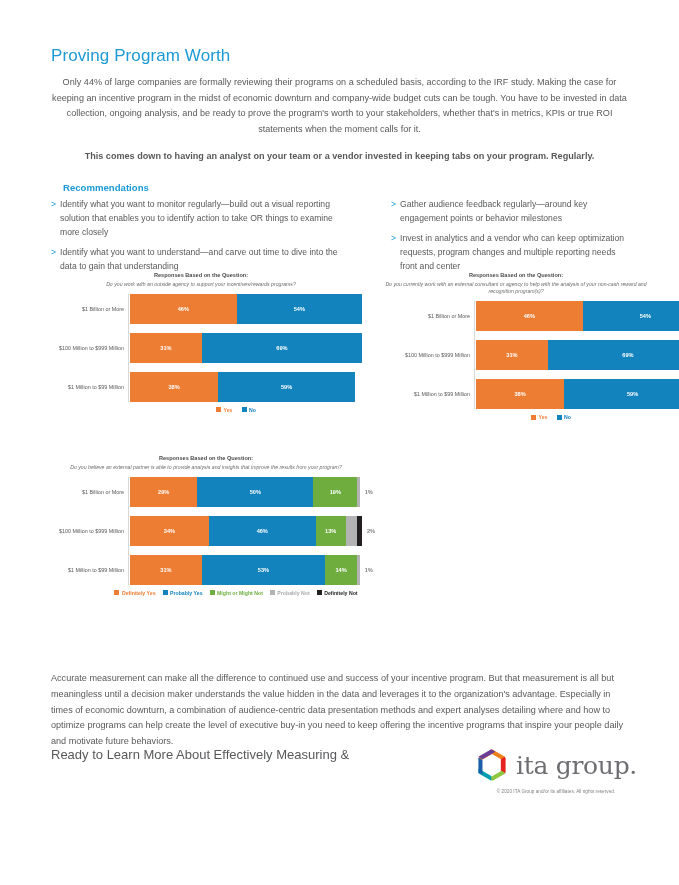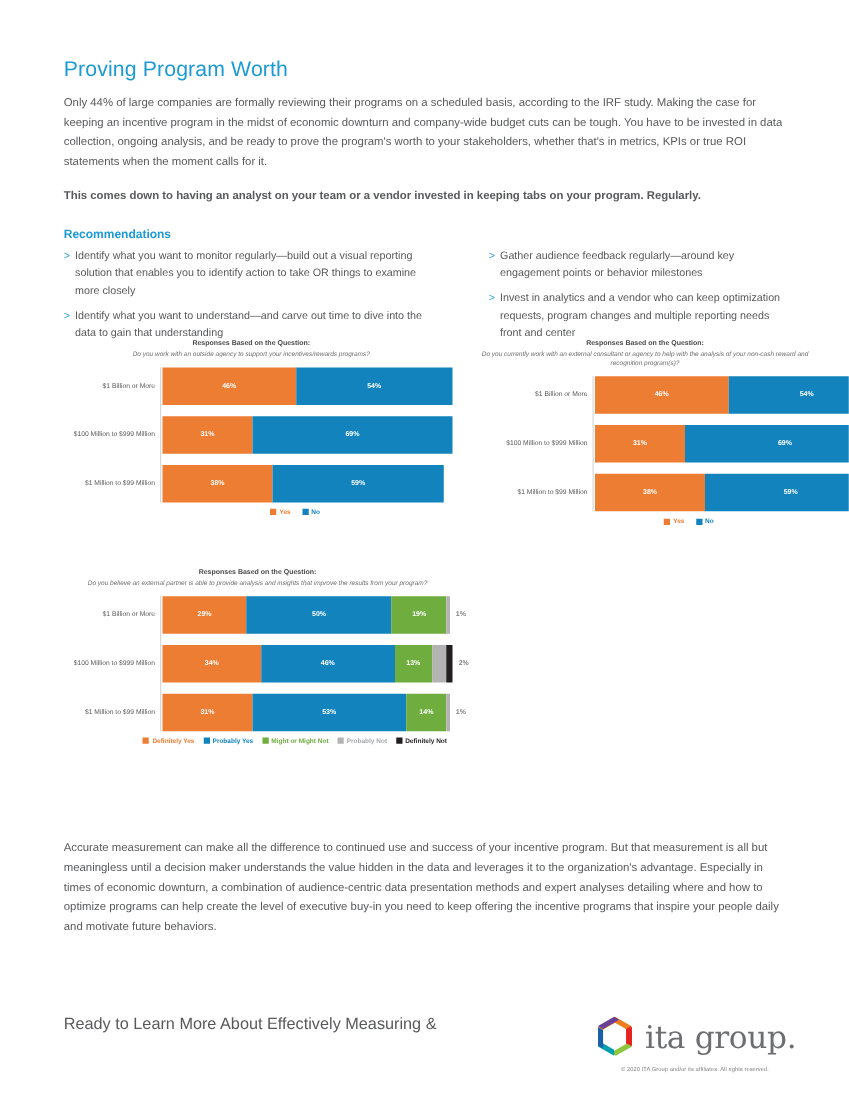--- a/index.html
+++ b/index.html
@@ -35,30 +35,30 @@
     color: #1b9ad6;
     font-weight: normal;
     margin: 0 0 9px 0;
     letter-spacing: 0.1px;
   }
   .intro-para {
     font-size: 9.1px;
     line-height: 1.72;
     margin: 0 0 11px 0;
     color: #58595b;
-    text-align: left;
+    text-align: center;
   }
   .intro-para.last { margin-bottom: 0; font-weight: bold; }
 
   
   .rec-heading {
     font-size: 9.6px;
     font-weight: bold;
     color: #1b9ad6;
-    margin: 18px 0 5px 0;
+    margin: 18px 0 5px 12px;
   }
   .rec-cols {
     display: flex;
     gap: 0px;
   }
   .rec-col {
     width: 287px;
     box-sizing: border-box;
   }
   .rec-col.right { padding-left: 53px; }
@@ -192,21 +192,21 @@
     width: 580px;
     font-size: 9.1px;
     line-height: 1.73;
     color: #58595b;
   }
 
   
   .footer {
     position: absolute;
     left: 51px;
-    top: 808px;
+    top: 744px;
     width: 590px;
     display: flex;
     justify-content: space-between;
     align-items: flex-start;
   }
   .cta {
     font-size: 13px;
     line-height: 1.65;
     color: #58595b;
   }

